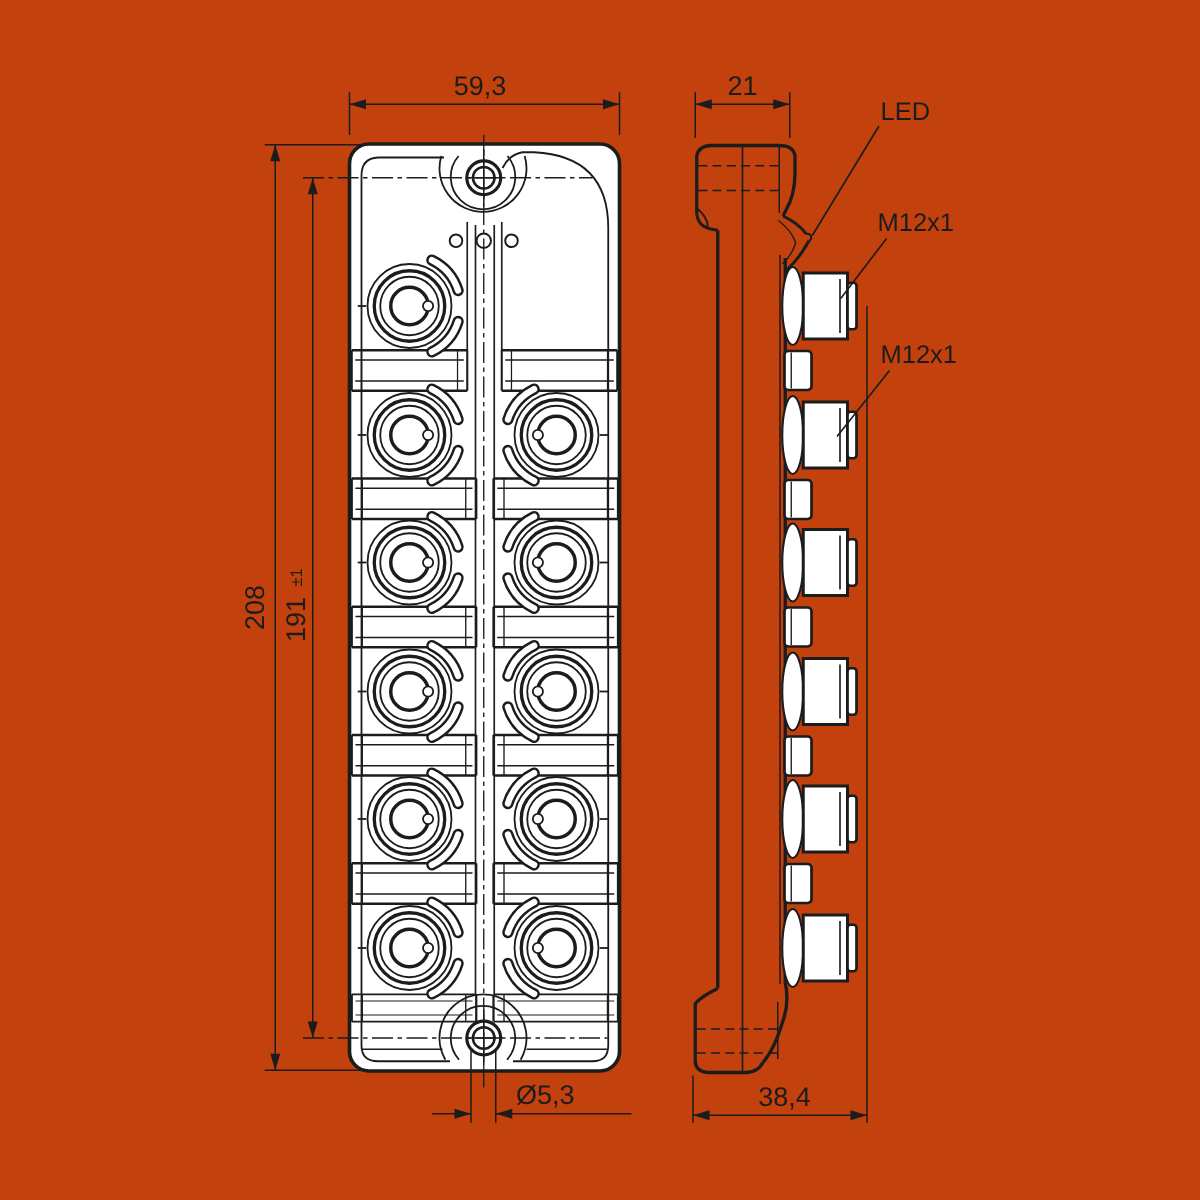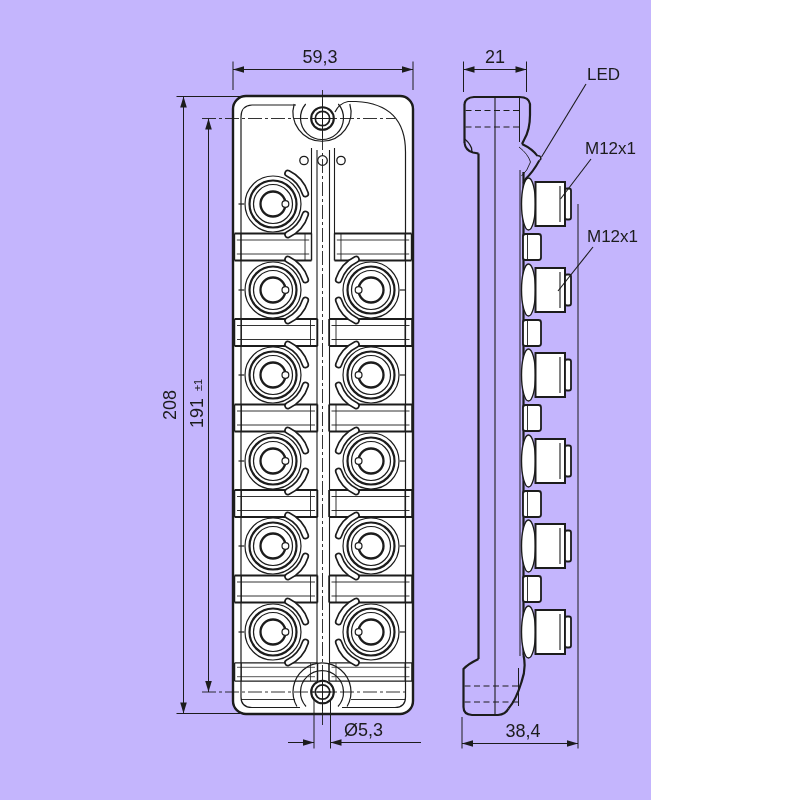--- a/index.html
+++ b/index.html
@@ -1,16 +1,16 @@
 <!DOCTYPE html>
 <html><head>
 <meta charset="utf-8">
 <style>
   html,body{margin:0;padding:0;background:#ffffff;}
-  .stage{position:relative;width:651px;height:800px;background:#c4b5fd;overflow:hidden;
+  .stage{position:relative;width:800px;height:800px;background:#c2410c;overflow:hidden;
          font-family:"Liberation Sans", sans-serif;}
   svg{position:absolute;left:0;top:0;}
   svg text{font-family:"Liberation Sans", sans-serif;fill:#1c1c1c;}
   .dimtxt{font-size:18px;}
   .caltxt{font-size:17px;}
   .toltxt{font-size:11px;}
 </style>
 </head>
 <body>
 

